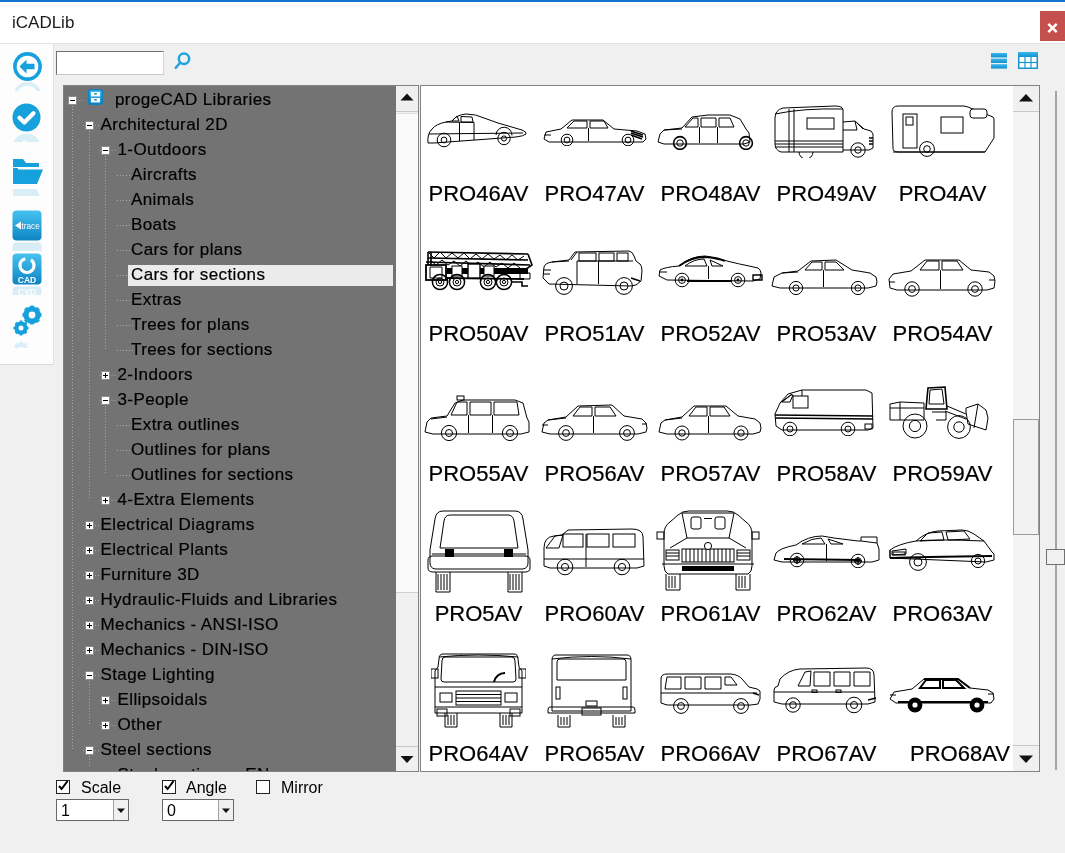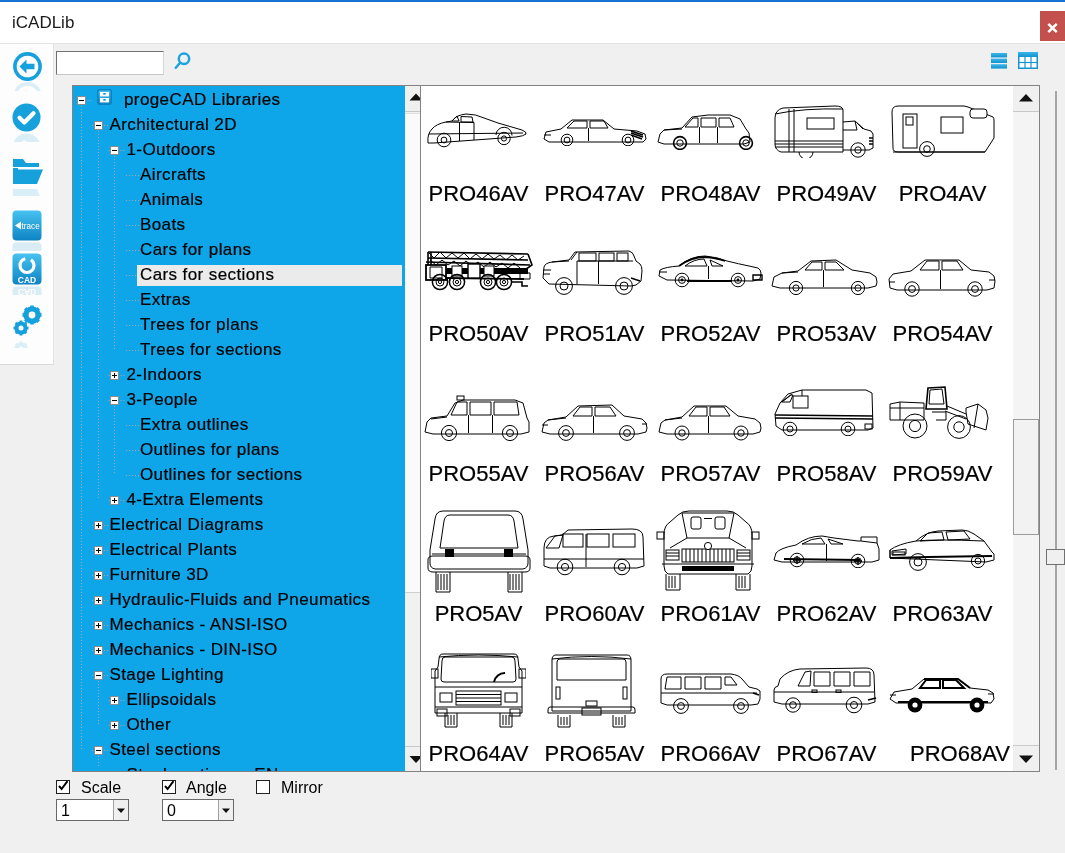--- a/index.html
+++ b/index.html
@@ -200,21 +200,21 @@
   <rect x="0.75" y="0.75" width="18.5" height="15.5" fill="#ffffff" stroke="#1694d0" stroke-width="1.5"></rect>
   <rect x="0" y="0" width="20" height="5" fill="url(#lg2)"></rect>
   <g stroke="#1694d0" stroke-width="1.2">
     <line x1="7" y1="5" x2="7" y2="17"></line>
     <line x1="13" y1="5" x2="13" y2="17"></line>
     <line x1="0" y1="10.5" x2="20" y2="10.5"></line>
   </g>
 </svg>
 </div>
 
-<div class="abs" id="treepanel" style="left:72px;top:85px;width:356px;height:687px;background:#0ea5e9;border:1px solid #828282;box-sizing:border-box;overflow:hidden;">
+<div class="abs" id="treepanel" style="left:63px;top:85px;width:356px;height:687px;background:#737373;border:1px solid #828282;box-sizing:border-box;overflow:hidden;">
 <div class="abs" id="tree" style="left:0;top:0;width:330px;height:680px;">
 <svg class="abs" width="330" height="680" style="left:0;top:0;">
 <g stroke="#a8a8a8" stroke-dasharray="1 2" fill="none">
 <line x1="8.5" y1="20" x2="8.5" y2="664"></line>
 <line x1="25.5" y1="45" x2="25.5" y2="414"></line>
 <line x1="41.5" y1="70" x2="41.5" y2="264"></line>
 <line x1="41.5" y1="320" x2="41.5" y2="389"></line>
 <line x1="25.5" y1="595" x2="25.5" y2="639"></line>
 <line x1="25.5" y1="670" x2="25.5" y2="689"></line>
 <line x1="8.5" y1="14.5" x2="18.5" y2="14.5"></line>
@@ -307,21 +307,21 @@
 <rect x="0.5" y="0.5" width="8" height="8" fill="#ffffff" stroke="#8c8c8c"></rect>
 <line x1="2" y1="4.5" x2="7" y2="4.5" stroke="#000" stroke-width="1"></line>
 <line x1="4.5" y1="2" x2="4.5" y2="7" stroke="#000" stroke-width="1"></line>
 </svg>
 <div class="tl" style="left:36.5px;top:479px;">Furniture 3D</div>
 <svg class="abs" width="9" height="9" style="left:20.5px;top:509.5px;">
 <rect x="0.5" y="0.5" width="8" height="8" fill="#ffffff" stroke="#8c8c8c"></rect>
 <line x1="2" y1="4.5" x2="7" y2="4.5" stroke="#000" stroke-width="1"></line>
 <line x1="4.5" y1="2" x2="4.5" y2="7" stroke="#000" stroke-width="1"></line>
 </svg>
-<div class="tl" style="left:36.5px;top:504px;">Hydraulic-Fluids and Pneumatics</div>
+<div class="tl" style="left:36.5px;top:504px;">Hydraulic-Fluids and Libraries</div>
 <svg class="abs" width="9" height="9" style="left:20.5px;top:534.5px;">
 <rect x="0.5" y="0.5" width="8" height="8" fill="#ffffff" stroke="#8c8c8c"></rect>
 <line x1="2" y1="4.5" x2="7" y2="4.5" stroke="#000" stroke-width="1"></line>
 <line x1="4.5" y1="2" x2="4.5" y2="7" stroke="#000" stroke-width="1"></line>
 </svg>
 <div class="tl" style="left:36.5px;top:529px;">Mechanics - ANSI-ISO</div>
 <svg class="abs" width="9" height="9" style="left:20.5px;top:559.5px;">
 <rect x="0.5" y="0.5" width="8" height="8" fill="#ffffff" stroke="#8c8c8c"></rect>
 <line x1="2" y1="4.5" x2="7" y2="4.5" stroke="#000" stroke-width="1"></line>
 <line x1="4.5" y1="2" x2="4.5" y2="7" stroke="#000" stroke-width="1"></line>

